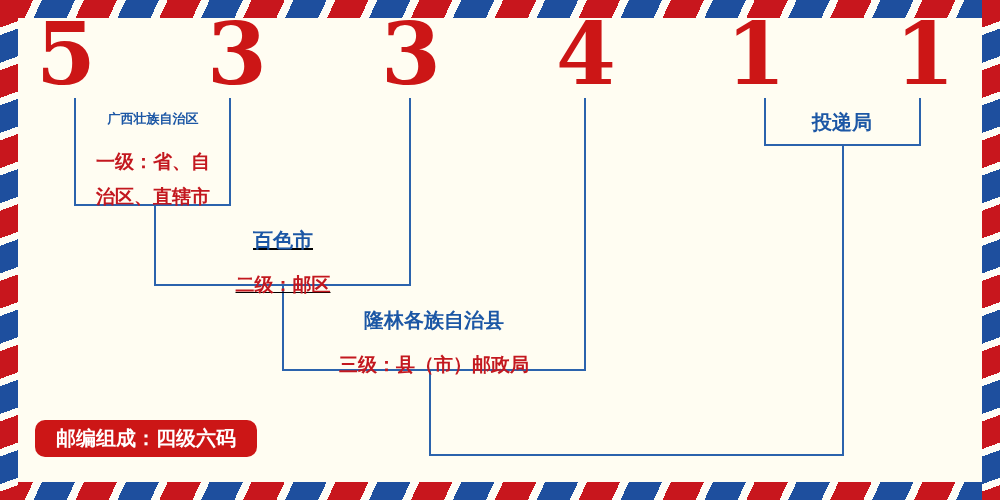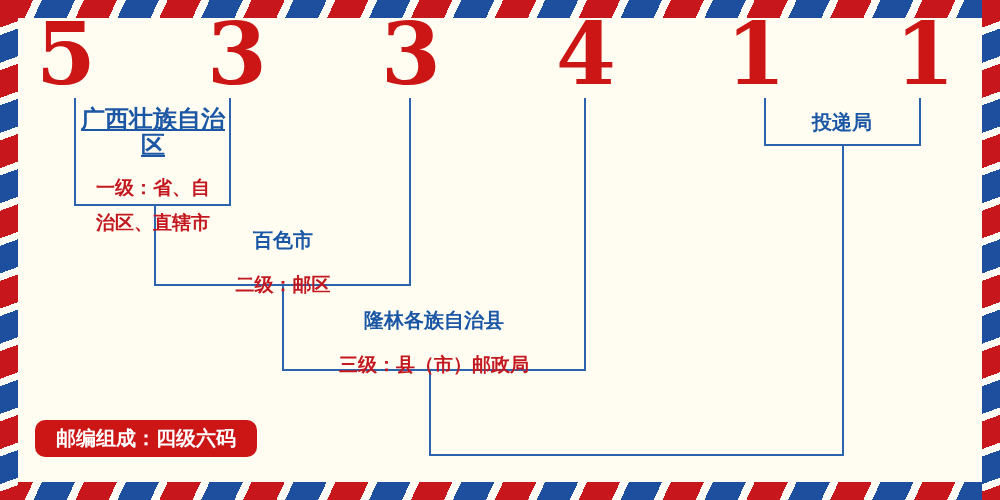--- a/index.html
+++ b/index.html
@@ -65,23 +65,23 @@
     font-size:20px;line-height:28px;
     display:block;
   }
   .lbl .desc{
     color:var(--label-red,#c3181f);
     font-size:19px;line-height:27px;
     display:block;
     margin-top:17px;
   }
   .lbl-level1{left:75px;top:106px;width:156px;}
-  .lbl-level1 .name{font-size:24px;line-height:26px;text-decoration:underline;}
+  .lbl-level1 .name{font-size:13px;line-height:26px;}
   .lbl-level1 .desc{margin-top:16px;line-height:26px;}
-  .lbl-level2{left:183px;top:226px;width:200px;}
+  .lbl-level2{left:183px;top:226px;width:200px;text-decoration:underline;}
   .lbl-level3{left:309px;top:306px;width:250px;}
   .lbl-level4{left:511px;top:388px;width:250px;}
   .lbl-delivery{left:767px;top:108px;width:150px;}
 
   
   .badge{
     position:absolute;left:35px;top:420px;
     width:222px;height:37px;
     background:var(--badge-bg,#cc1616);
     border-radius:10px;

